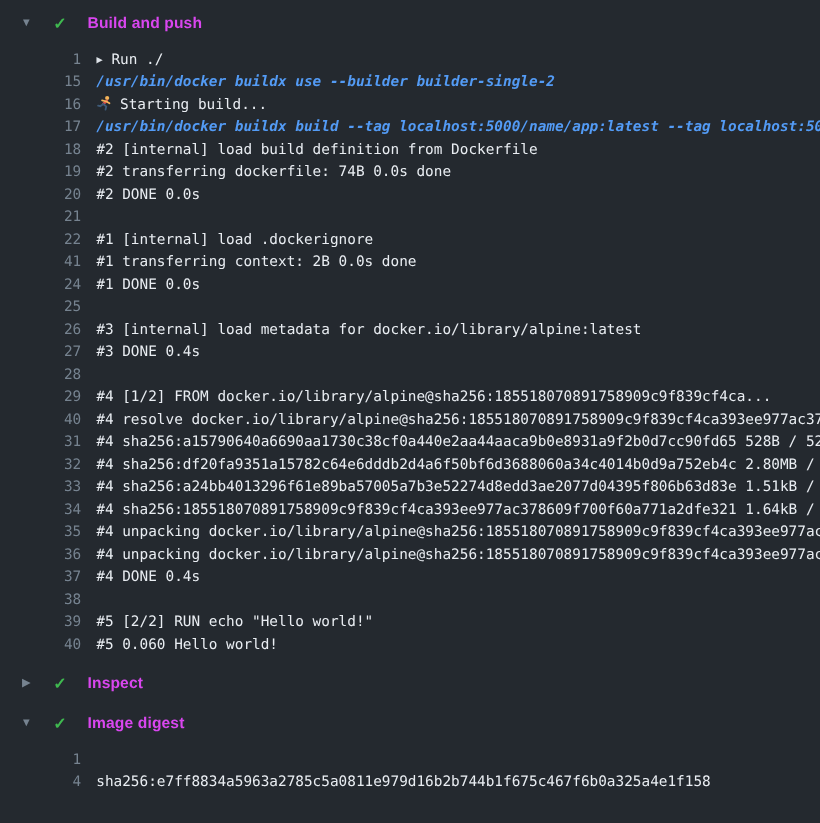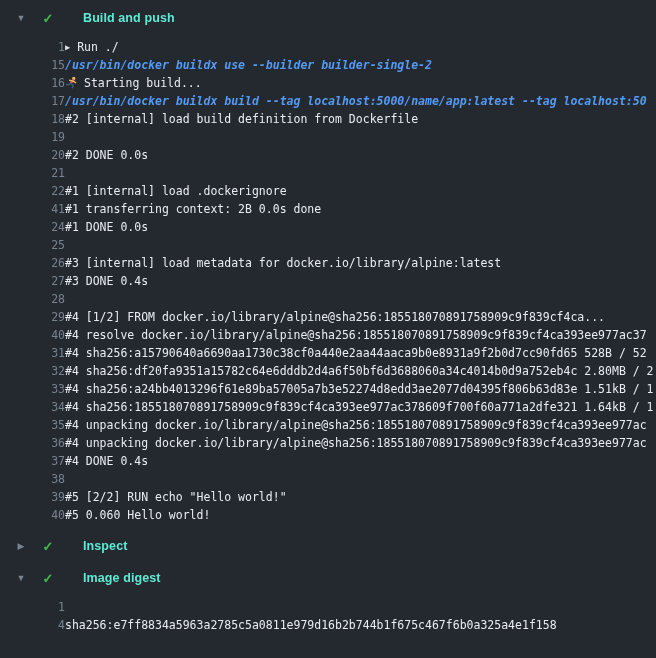--- a/index.html
+++ b/index.html
@@ -31,22 +31,22 @@
   .check {
     width: 16px;
     margin-left: 12px;
     color: #3fb950;
     font-size: 13px;
     font-weight: 700;
     text-align: center;
     flex: 0 0 16px;
   }
   .step-title {
-    margin-left: 27px;
-    color: #5eead4;
+    margin-left: 14px;
+    color: #d946ef;
     font-size: 12.5px;
     font-weight: 600;
     letter-spacing: 0.1px;
   }
 
   .step-lines { margin: 10px 0 9px 0; }
 
   .log-line {
     display: flex;
     height: 18px;
@@ -55,21 +55,21 @@
     font-size: 11.5px;
   }
   .ln {
     flex: 0 0 65px;
     text-align: right;
     color: #768390;
     cursor: pointer;
     user-select: none;
   }
   .txt {
-    margin-left: 0;
+    margin-left: 12px;
     white-space: pre;
     color: #e9edf2;
     overflow: hidden;
     flex: 1 1 auto;
   }
   .txt.cmd { color: #539bf5; font-weight: 600; font-style: italic; }
 
   .group-marker {
     display: inline-block;
     font-size: 8.5px;
@@ -118,20 +118,21 @@
         <div class="log-line">
           <span class="ln">17</span>
           <span class="txt cmd"><span>/usr/bin/docker buildx build --tag localhost:5000/name/app:latest --tag localhost:50</span></span>
         </div>
         <div class="log-line">
           <span class="ln">18</span>
           <span class="txt"><span>#2 [internal] load build definition from Dockerfile</span></span>
         </div>
         <div class="log-line">
           <span class="ln">19</span>
+          <span class="txt"><span>#2 transferring dockerfile: 74B 0.0s done</span></span>
         </div>
         <div class="log-line">
           <span class="ln">20</span>
           <span class="txt"><span>#2 DONE 0.0s</span></span>
         </div>
         <div class="log-line">
           <span class="ln">21</span>
           <span class="txt"><span></span></span>
         </div>
         <div class="log-line">

